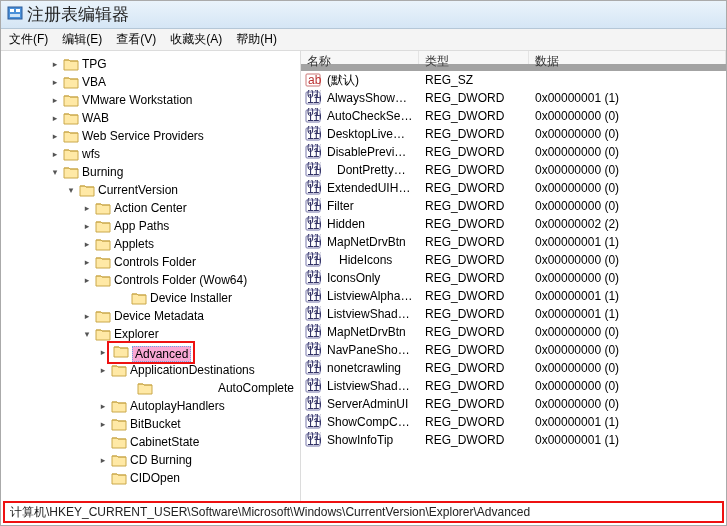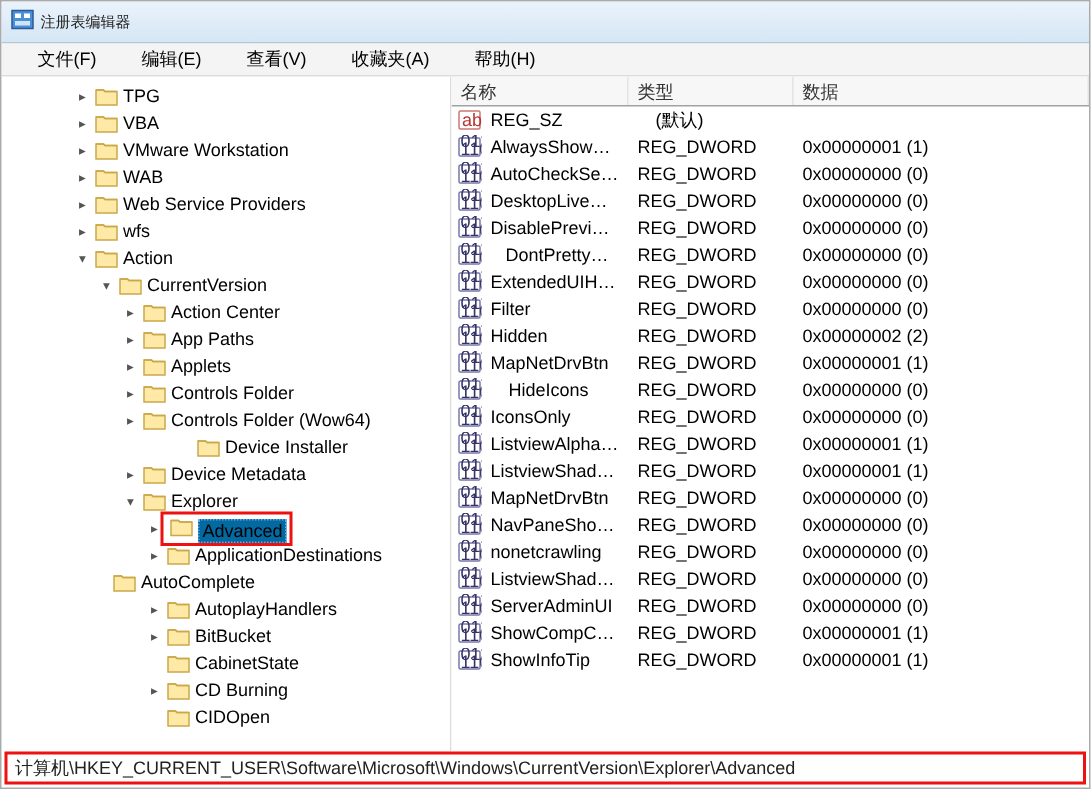--- a/index.html
+++ b/index.html
@@ -1,34 +1,34 @@
 <!DOCTYPE html>
 <html><head>
 <meta charset="utf-8">
 <style>
   * { box-sizing: border-box; margin: 0; padding: 0; font-family: "Microsoft YaHei", Tahoma, sans-serif; font-size: 12px; }
   body { width: 727px; height: 526px; background: #fff; overflow: hidden; display: flex; flex-direction: column; border: 1px solid #aaa; }
   .titlebar { height: 28px; background: linear-gradient(to bottom, #eaf3fb, #d5e6f5); display: flex; align-items: center; padding: 0 6px; border-bottom: 1px solid #b5c7d7; }
   .titlebar .icon svg { width: 16px; height: 16px; margin-right: 4px; }
-  .titlebar-title { font-size: 10px; color: #222; }
+  .titlebar-title { font-size: 17px; color: #222; }
   .menubar { height: 22px; display: flex; align-items: center; gap: 14px; padding: 2px 8px; border-bottom: 1px solid #dcdcdc; background: #f4f4f4; }
-  .menubar span { cursor: default; margin-left: 16px; }
+  .menubar span { cursor: default; }
   .main { flex: 1 1 auto; display: flex; overflow: hidden; }
   .tree { width: 300px; border-right: 1px solid #dcdcdc; overflow: auto; padding: 4px 0; background: #fff; }
   .tree ul { list-style: none; }
   .tree li { white-space: nowrap; }
   .node { display: flex; align-items: center; height: 18px; padding-right: 6px; cursor: default; }
   .twisty { width: 12px; display: inline-flex; justify-content: center; color: #555; font-size: 9px; user-select: none; }
   .folder-icon { width: 16px; height: 14px; margin: 0 3px 0 2px; display: inline-flex; align-items: center; justify-content: center; }
   .folder-icon svg { width: 16px; height: 14px; }
   .label { color: #000; }
-  .selected { background: #0369a1; border: 1px dotted #6aa9e4; padding: 0 2px; }
+  .selected { background: #f9a8d4; border: 1px dotted #6aa9e4; padding: 0 2px; }
   .highlight-box { border: 2px solid #e11; padding: 1px 2px; margin-left: -2px; }
   .list { flex: 1 1 auto; overflow: auto; background: #fff; }
-  .list-header { display: flex; border-bottom: 1px solid #a3a3a3; background: #f7f7f7; position: sticky; top: 0; height: 20px; }
+  .list-header { display: flex; border-bottom: 7px solid #a3a3a3; background: #f7f7f7; position: sticky; top: 0; height: 20px; }
   .list-header div { padding: 2px 6px; border-right: 1px solid #e4e4e4; font-size: 12px; color: #333; }
   .col-name { width: 118px; }
   .col-type { width: 110px; }
   .col-data { flex: 1; }
   .row { display: flex; align-items: center; height: 18px; }
   .row .cell { overflow: hidden; text-overflow: ellipsis; white-space: nowrap; padding: 0 6px; }
   .val-icon { width: 16px; height: 16px; margin-left: 4px; display: inline-flex; align-items: flex-start; }
   .val-icon svg { width: 16px; height: 16px; }
   .statusbar { height: 22px; border-top: 2px solid #e11; border-left: 2px solid #e11; border-right: 2px solid #e11; border-bottom: 2px solid #e11; background: #fff; display: flex; align-items: center; padding: 0 5px; font-size: 12px; color: #222; margin: 0 2px 2px 2px; }
 </style>
@@ -133,21 +133,21 @@
         </li>
         <li>
           <div class="node" style="padding-left: 48px;">
             <span class="twisty">▾</span>
             <span class="folder-icon">
               <svg viewBox="0 0 16 14">
                 <path d="M1 3 h5 l1 1 h8 v9 h-14 z" fill="#ffe9a6" stroke="#caa84a"></path>
                 <path d="M1 3 h5 l1 1 h8" fill="none" stroke="#caa84a"></path>
               </svg>
             </span>
-            <span class="label">Action</span>
+            <span class="label">Burning</span>
           </div>
         </li>
         <li>
           <div class="node" style="padding-left: 64px;">
             <span class="twisty">▾</span>
             <span class="folder-icon">
               <svg viewBox="0 0 16 14">
                 <path d="M1 3 h5 l1 1 h8 v9 h-14 z" fill="#ffe9a6" stroke="#caa84a"></path>
                 <path d="M1 3 h5 l1 1 h8" fill="none" stroke="#caa84a"></path>
               </svg>
@@ -268,21 +268,21 @@
             <span class="folder-icon">
               <svg viewBox="0 0 16 14">
                 <path d="M1 3 h5 l1 1 h8 v9 h-14 z" fill="#ffe9a6" stroke="#caa84a"></path>
                 <path d="M1 3 h5 l1 1 h8" fill="none" stroke="#caa84a"></path>
               </svg>
             </span>
             <span class="label">ApplicationDestinations</span>
           </div>
         </li>
         <li>
-          <div class="node" style="padding-left: 60px;">
+          <div class="node" style="padding-left: 60px; justify-content: space-between;">
             <span class="twisty"></span>
             <span class="folder-icon">
               <svg viewBox="0 0 16 14">
                 <path d="M1 3 h5 l1 1 h8 v9 h-14 z" fill="#ffe9a6" stroke="#caa84a"></path>
                 <path d="M1 3 h5 l1 1 h8" fill="none" stroke="#caa84a"></path>
               </svg>
             </span>
             <span class="label">AutoComplete</span>
           </div>
         </li>
@@ -356,22 +356,22 @@
       <div class="col-data">数据</div>
     </div>
     <div id="list-body">
         <div class="row">
           <span class="val-icon">
             <svg viewBox="0 0 16 16">
               <rect x="1" y="2" width="14" height="12" rx="1" fill="#fff" stroke="#c77"></rect>
               <text x="3" y="12" font-size="8" fill="#b33" font-family="monospace">ab</text>
             </svg>
           </span>
+          <span class="cell col-name" style="width: 98px;">(默认)</span>
           <span class="cell col-type">REG_SZ</span>
-          <span class="cell col-name" style="width: 98px;">(默认)</span>
         </div>
         <div class="row">
           <span class="val-icon">
             <svg viewBox="0 0 16 16">
               <rect x="1" y="2" width="14" height="12" rx="1" fill="#fff" stroke="#77a"></rect>
               <text x="2" y="8" font-size="5" fill="#336" font-family="monospace">011</text>
               <text x="2" y="13" font-size="5" fill="#336" font-family="monospace">110</text>
             </svg>
           </span>
           <span class="cell col-name" style="width: 98px;">AlwaysShowMe...</span>

